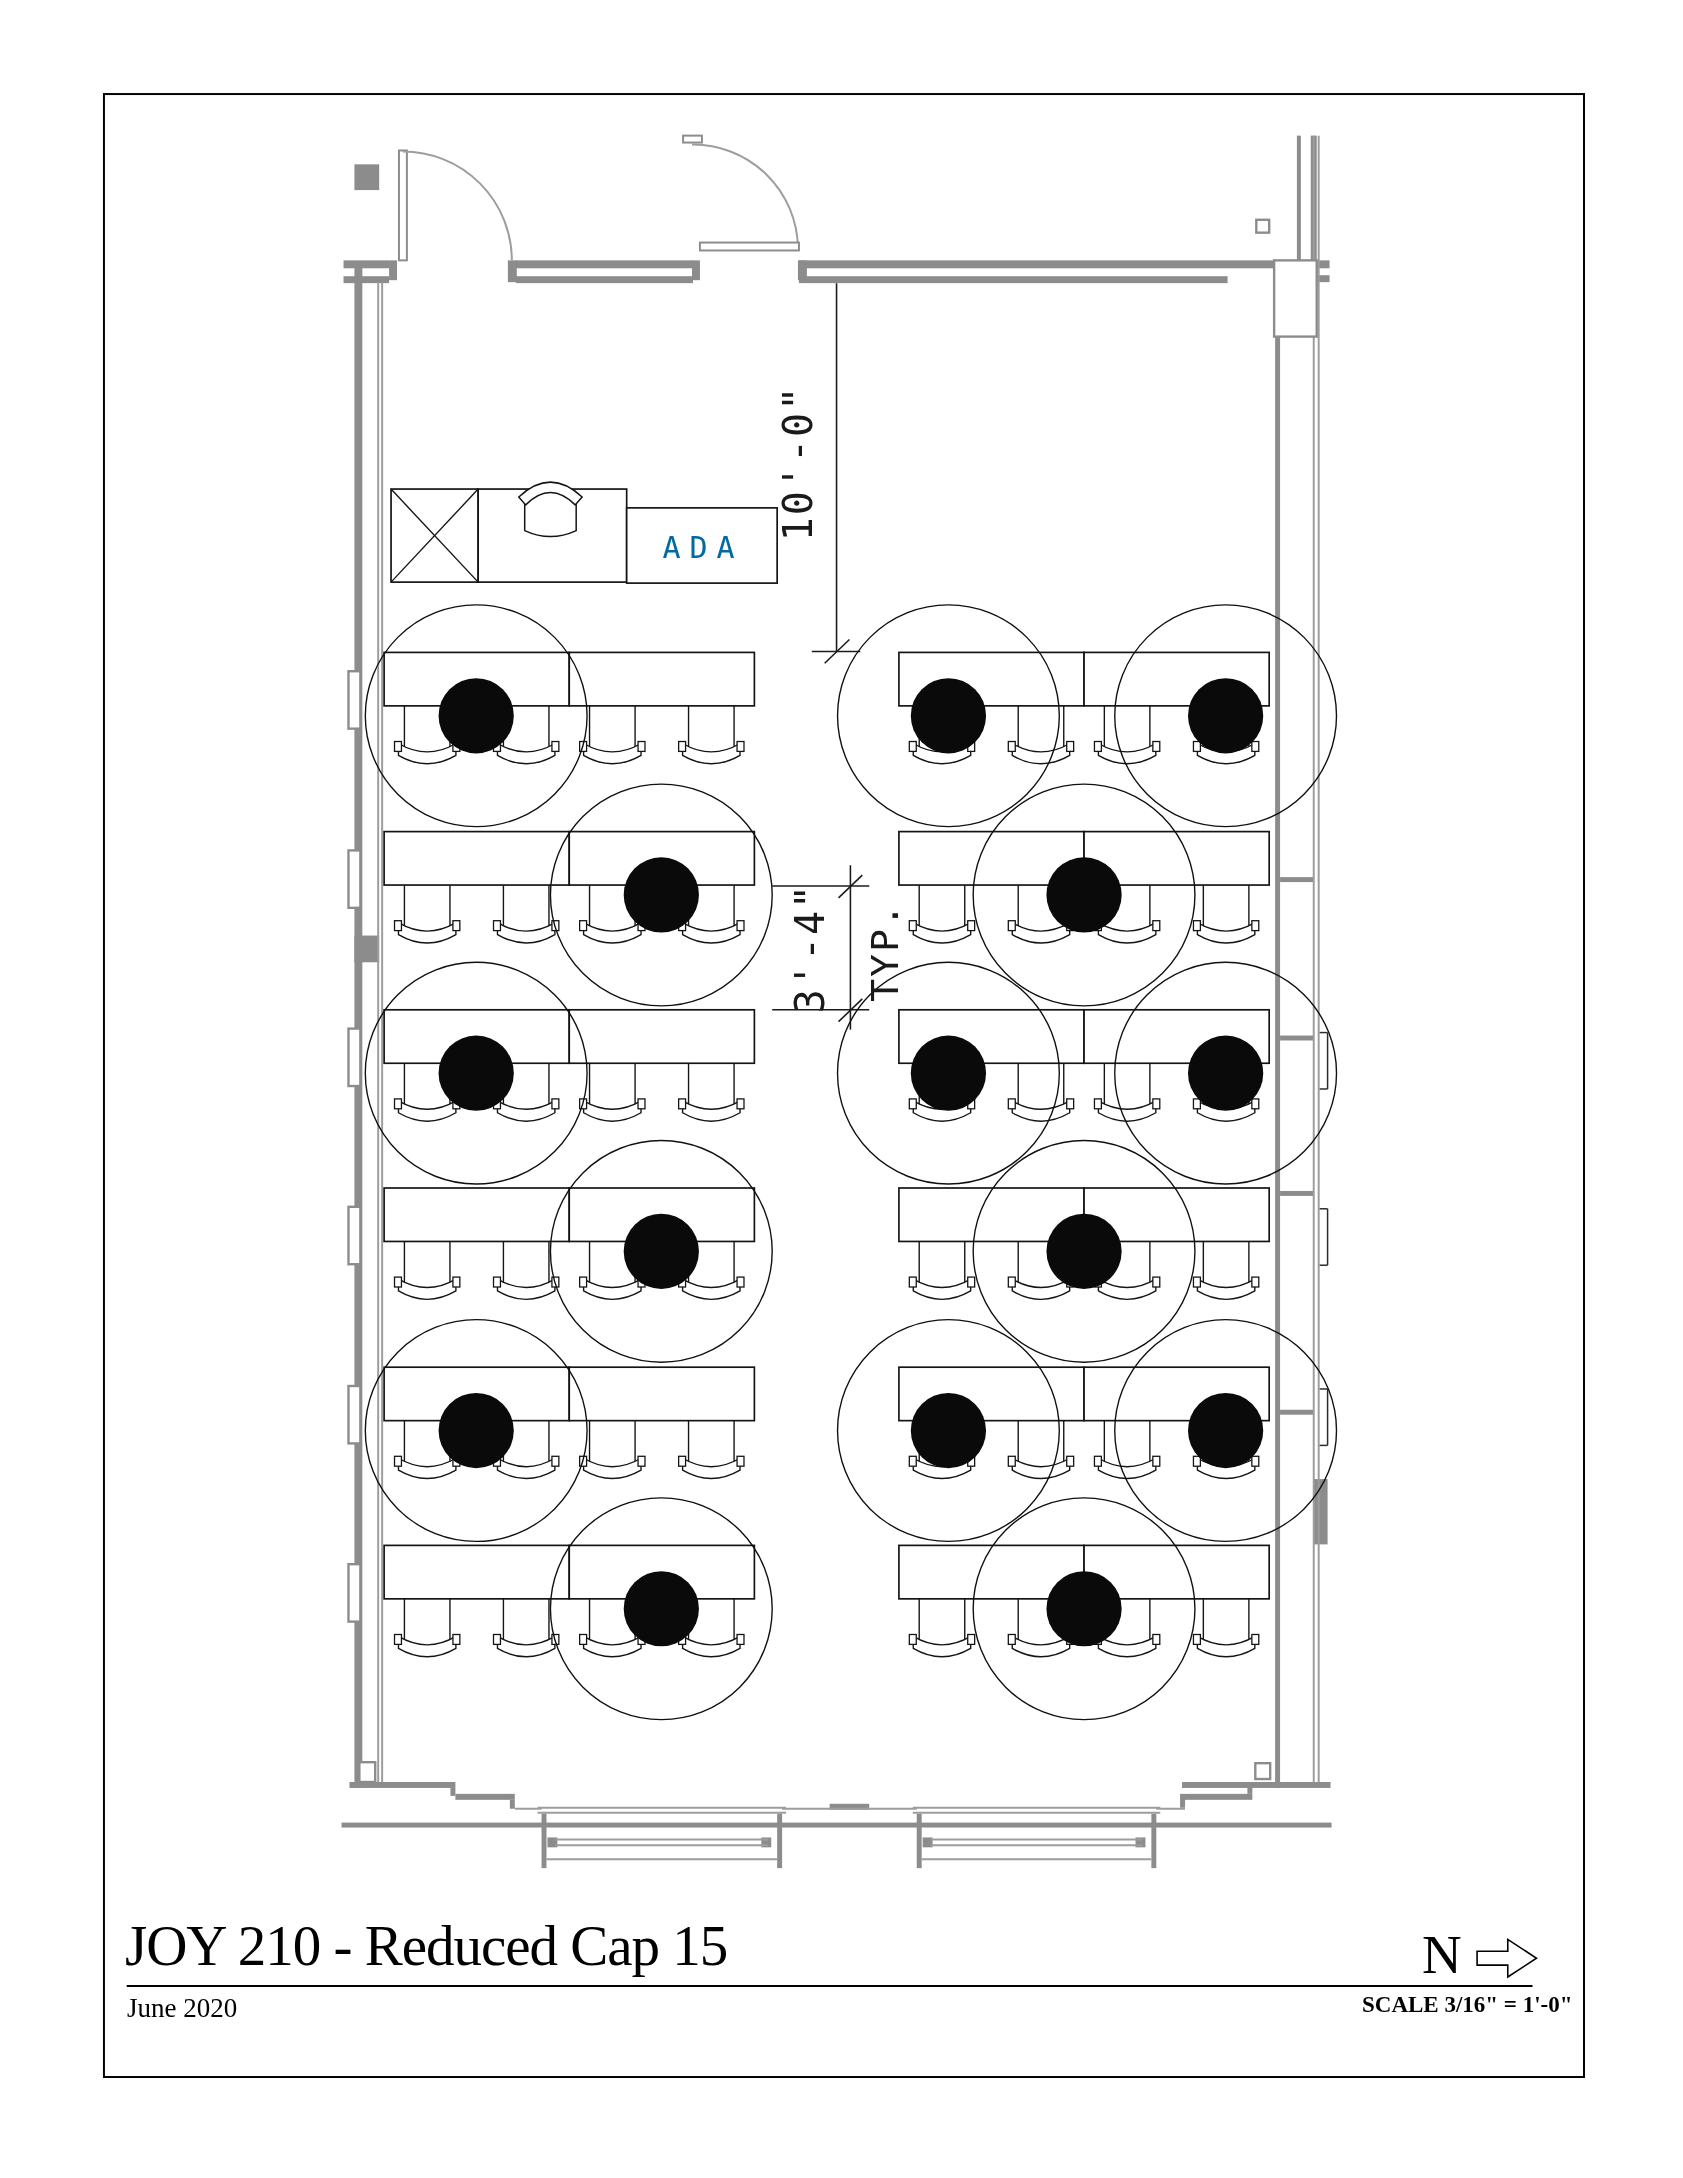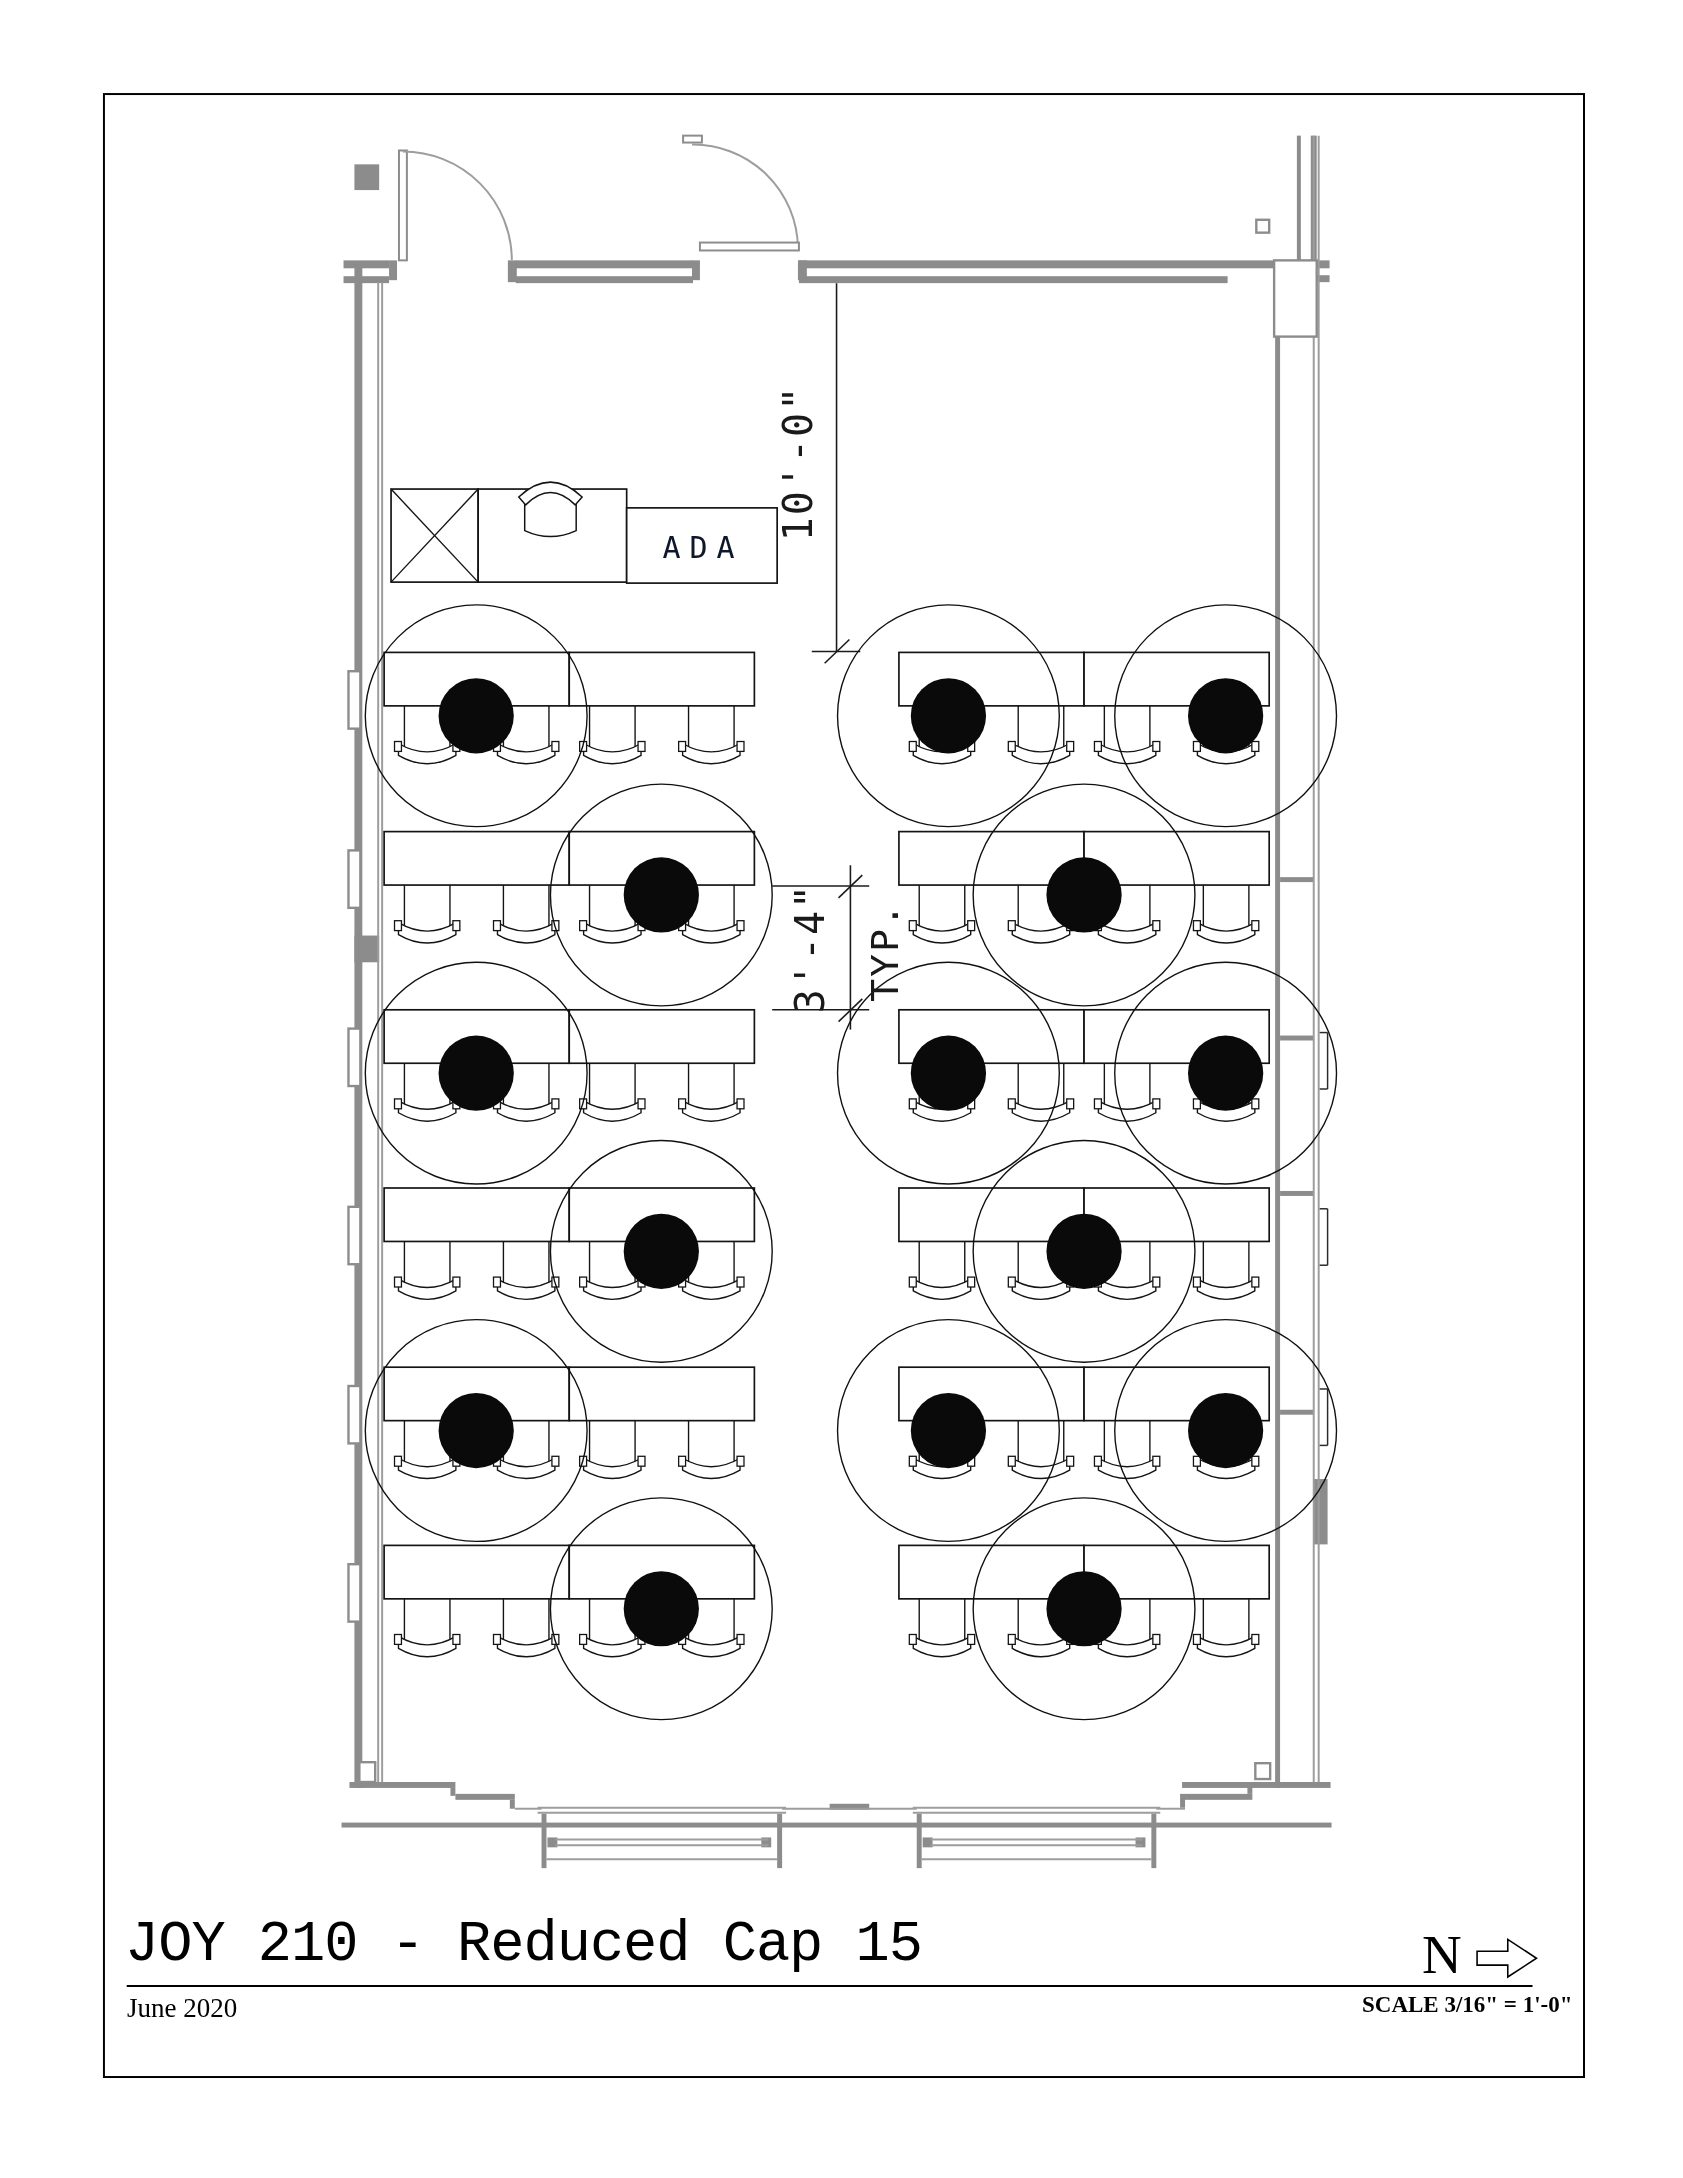--- a/index.html
+++ b/index.html
@@ -1,25 +1,25 @@
 <!DOCTYPE html>
 <html><head>
 <meta charset="utf-8">
 <style>
   html,body{margin:0;padding:0;background:#ffffff;}
   .sheet{position:relative;width:1683px;height:2178px;background:#ffffff;overflow:hidden;
          font-family:"Liberation Sans",sans-serif;}
   #plan{position:absolute;left:0;top:0;width:1683px;height:2178px;}
   .ov{position:absolute;white-space:nowrap;color:#000;}
-  .t-title{left:125px;top:1913px;font-family:Liberation Mono, monospace;font-size:57px;letter-spacing:-1px;}
+  .t-title{left:125px;top:1913px;font-family:Liberation Serif, serif;font-size:57px;letter-spacing:-1px;}
   .t-date{left:127px;top:1993px;font-family:"Liberation Serif",serif;font-size:27px;}
   .t-north{left:1422px;top:1923px;font-family:"Liberation Serif",serif;font-size:55px;}
   .t-scale{left:1362px;top:1992px;font-family:"Liberation Serif",serif;font-size:23px;font-weight:bold;}
   .t-ada{left:703px;top:547px;transform:translate(-50%,-50%);
-         font-family:"DejaVu Sans Mono",monospace;font-size:30px;letter-spacing:9px;color:#0f172a;}
+         font-family:"DejaVu Sans Mono",monospace;font-size:30px;letter-spacing:9px;color:#0369a1;}
   .t-dim{transform:translate(-50%,-50%) rotate(-90deg);
          font-family:"DejaVu Sans Mono",monospace;color:#1a1a1a;letter-spacing:2px;}
   .t-dim-depth{left:798px;top:463px;font-size:40px;}
   .t-dim-gap{left:810px;top:948px;font-size:40px;}
   .t-dim-typ{left:885px;top:952px;font-size:38px;}
 </style>
 </head>
 <body>
 
 <div class="sheet">

